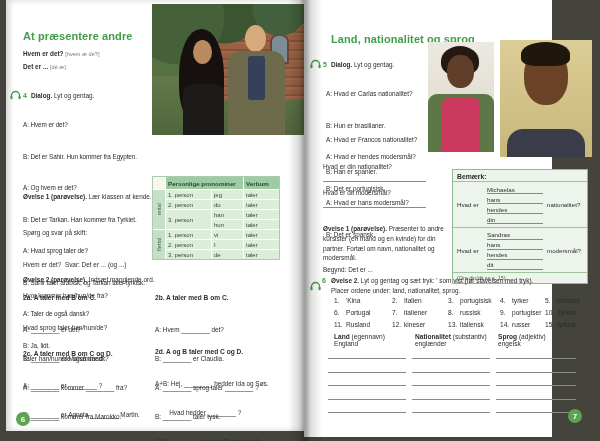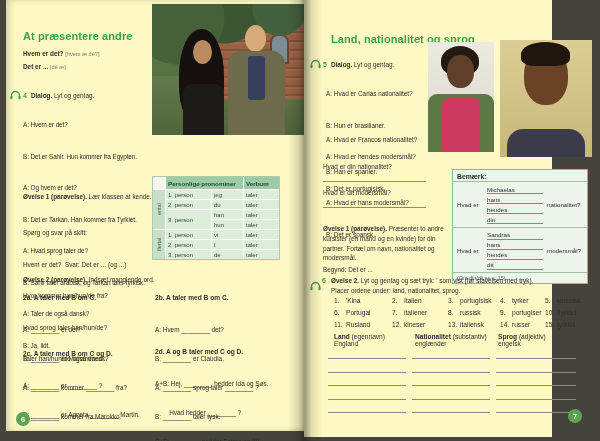--- a/index.html
+++ b/index.html
@@ -1,18 +1,18 @@
 <!DOCTYPE html>
 <html><head>
 <meta charset="utf-8">
 <style>
   html,body{margin:0;padding:0;}
   body{font-family:"Liberation Sans",sans-serif;background:#3e3e37;}
   .spread{position:relative;width:600px;height:441px;background:#44443c;overflow:hidden;}
-  .page{position:absolute;top:0;background:#fef9c3;}
+  .page{position:absolute;top:0;background:#ffffff;}
   .page-left{left:6px;width:298px;height:431px;box-shadow:inset 3px 0 6px rgba(0,0,0,.18);}
   .page-right{left:304px;width:248px;height:437px;}
   .gutter{position:absolute;left:288px;top:0;width:34px;height:441px;z-index:30;pointer-events:none;
     background:linear-gradient(90deg,rgba(25,25,18,0) 0%,rgba(25,25,18,.16) 32%,rgba(15,15,10,.42) 50%,rgba(25,25,18,.14) 68%,rgba(25,25,18,0) 100%);}
   .abs{position:absolute;}
   .g-title{color:#3f9e48;font-weight:bold;font-size:11px;letter-spacing:.1px;}
   .t{font-size:6.4px;color:#2d2d2d;}
   .b{font-weight:bold;}
   .note{font-size:5.6px;color:#7a7a76;}
   .lh{line-height:10.5px;white-space:pre;}

